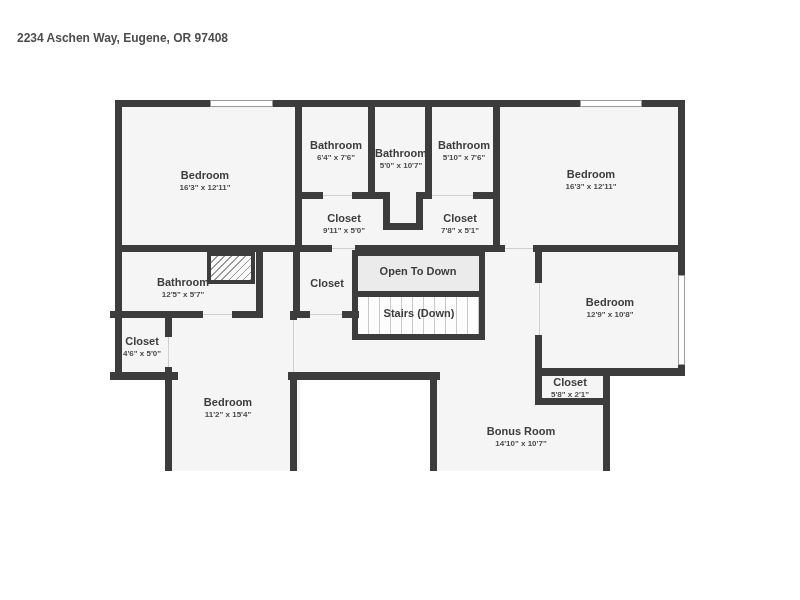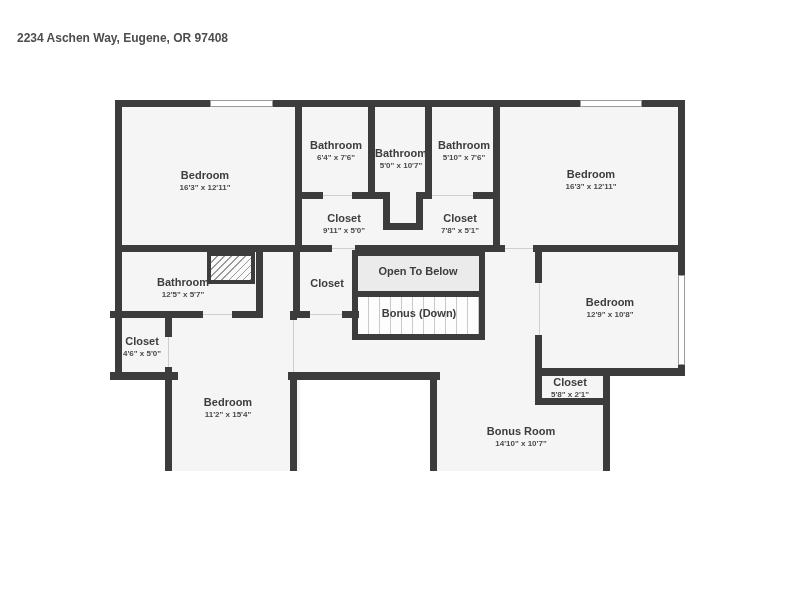--- a/index.html
+++ b/index.html
@@ -147,24 +147,24 @@
     <div class="rdims">7'8" x 5'1"</div>
   </div>
   <div class="room-label" style="left:183px;top:288px">
     <div class="rname">Bathroom</div>
     <div class="rdims">12'5" x 5'7"</div>
   </div>
   <div class="room-label" style="left:327px;top:284px">
     <div class="rname">Closet</div>
   </div>
   <div class="room-label" style="left:418px;top:272px">
-    <div class="rname">Open To Below</div>
+    <div class="rname">Open To Down</div>
   </div>
   <div class="room-label" style="left:419px;top:314px">
-    <div class="rname">Bonus (Down)</div>
+    <div class="rname">Stairs (Down)</div>
   </div>
   <div class="room-label" style="left:610px;top:308px">
     <div class="rname">Bedroom</div>
     <div class="rdims">12'9" x 10'8"</div>
   </div>
   <div class="room-label" style="left:142px;top:347px">
     <div class="rname">Closet</div>
     <div class="rdims">4'6" x 5'0"</div>
   </div>
   <div class="room-label" style="left:228px;top:408px">

